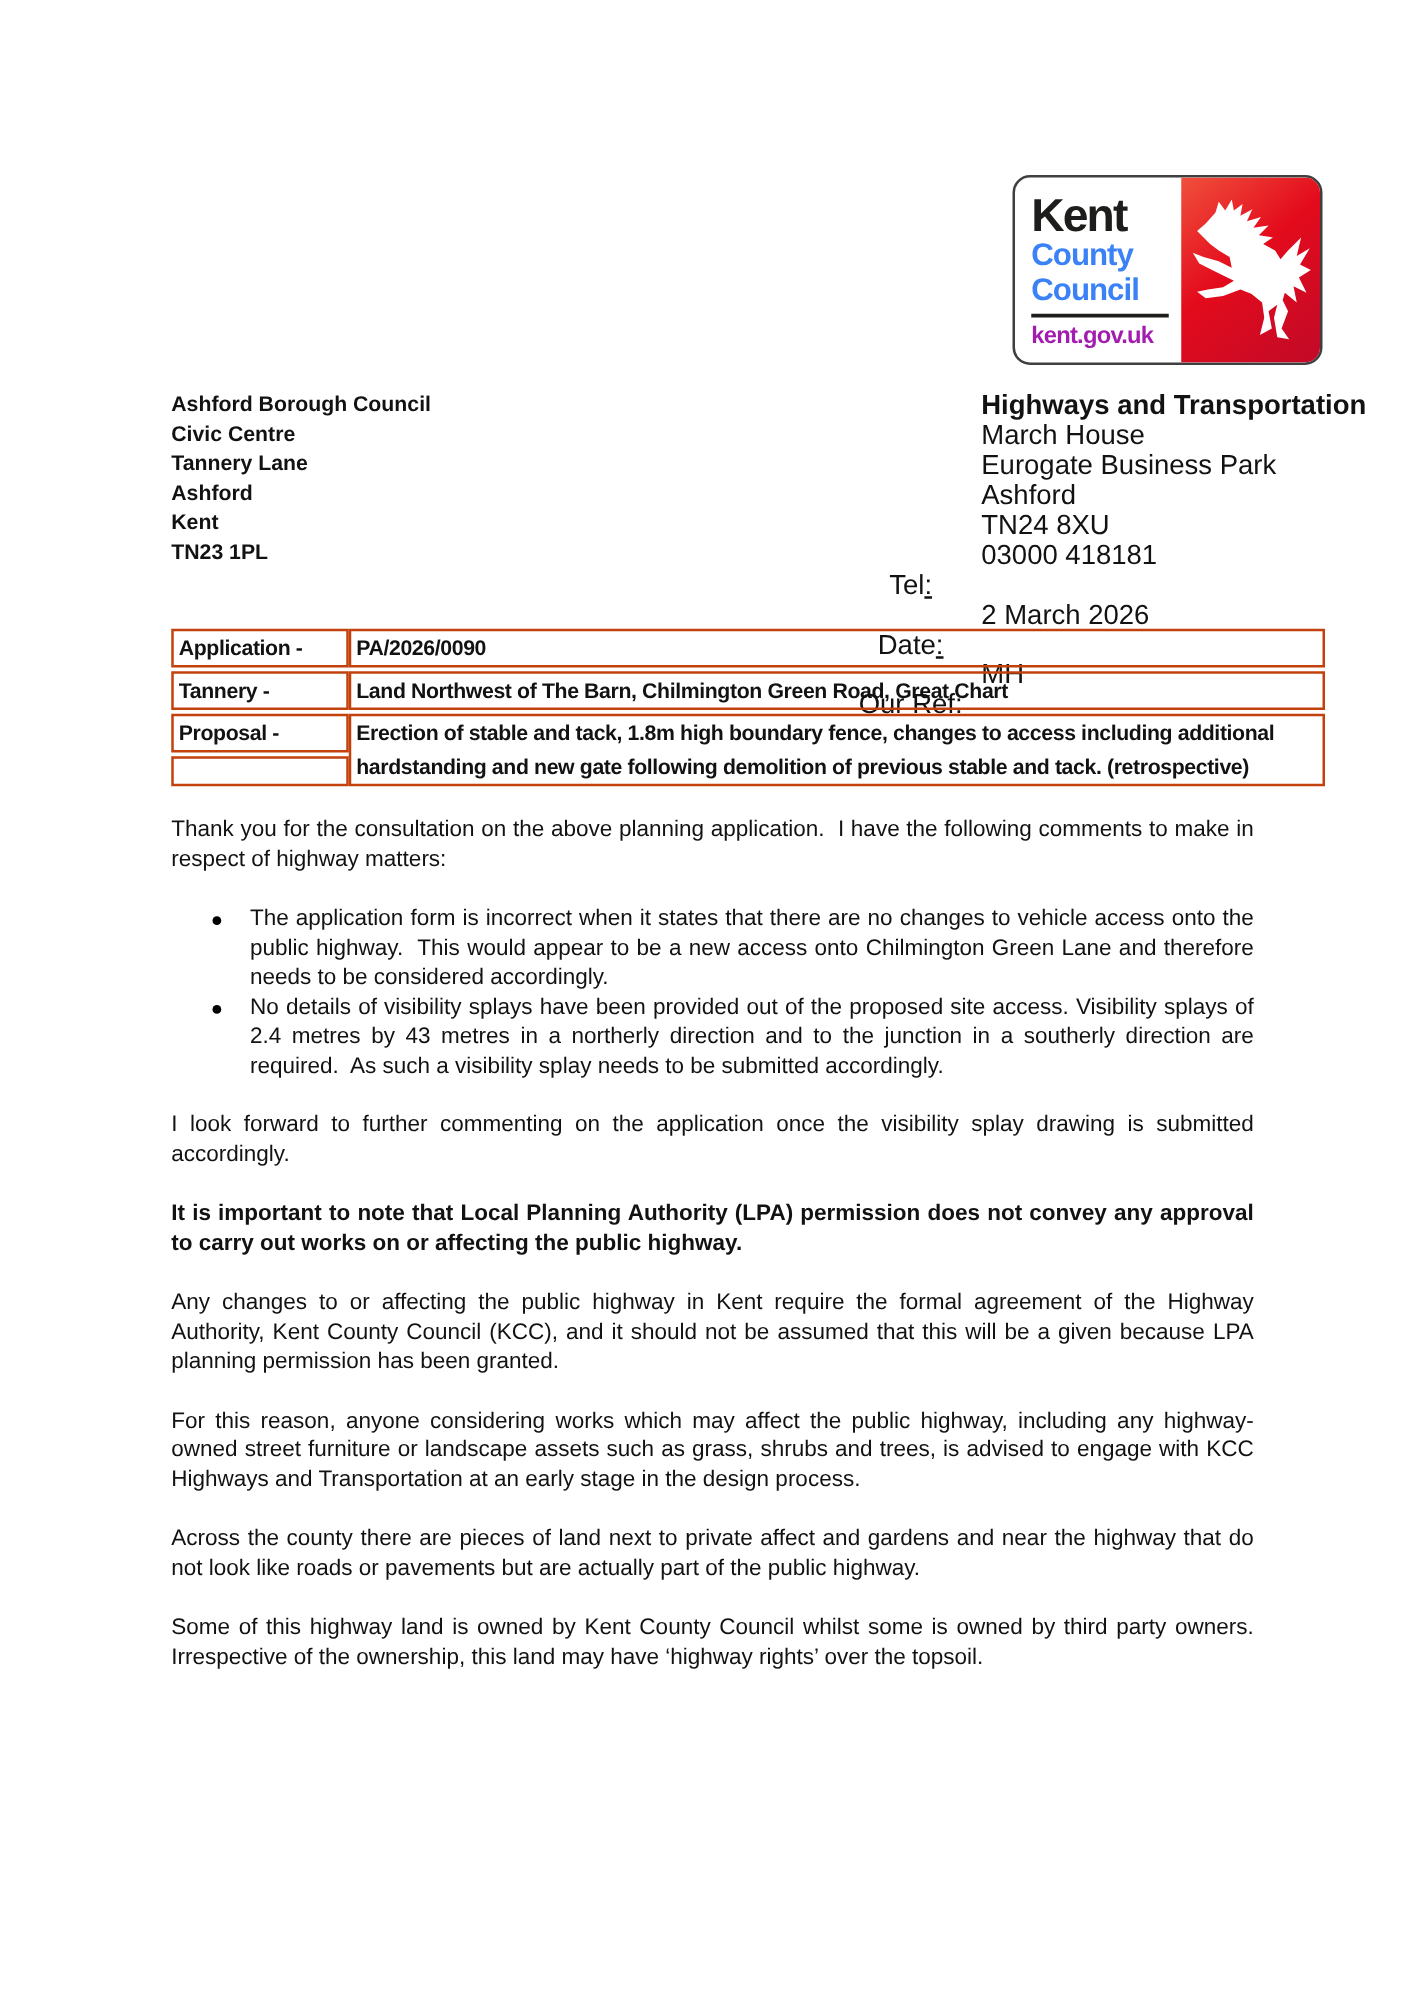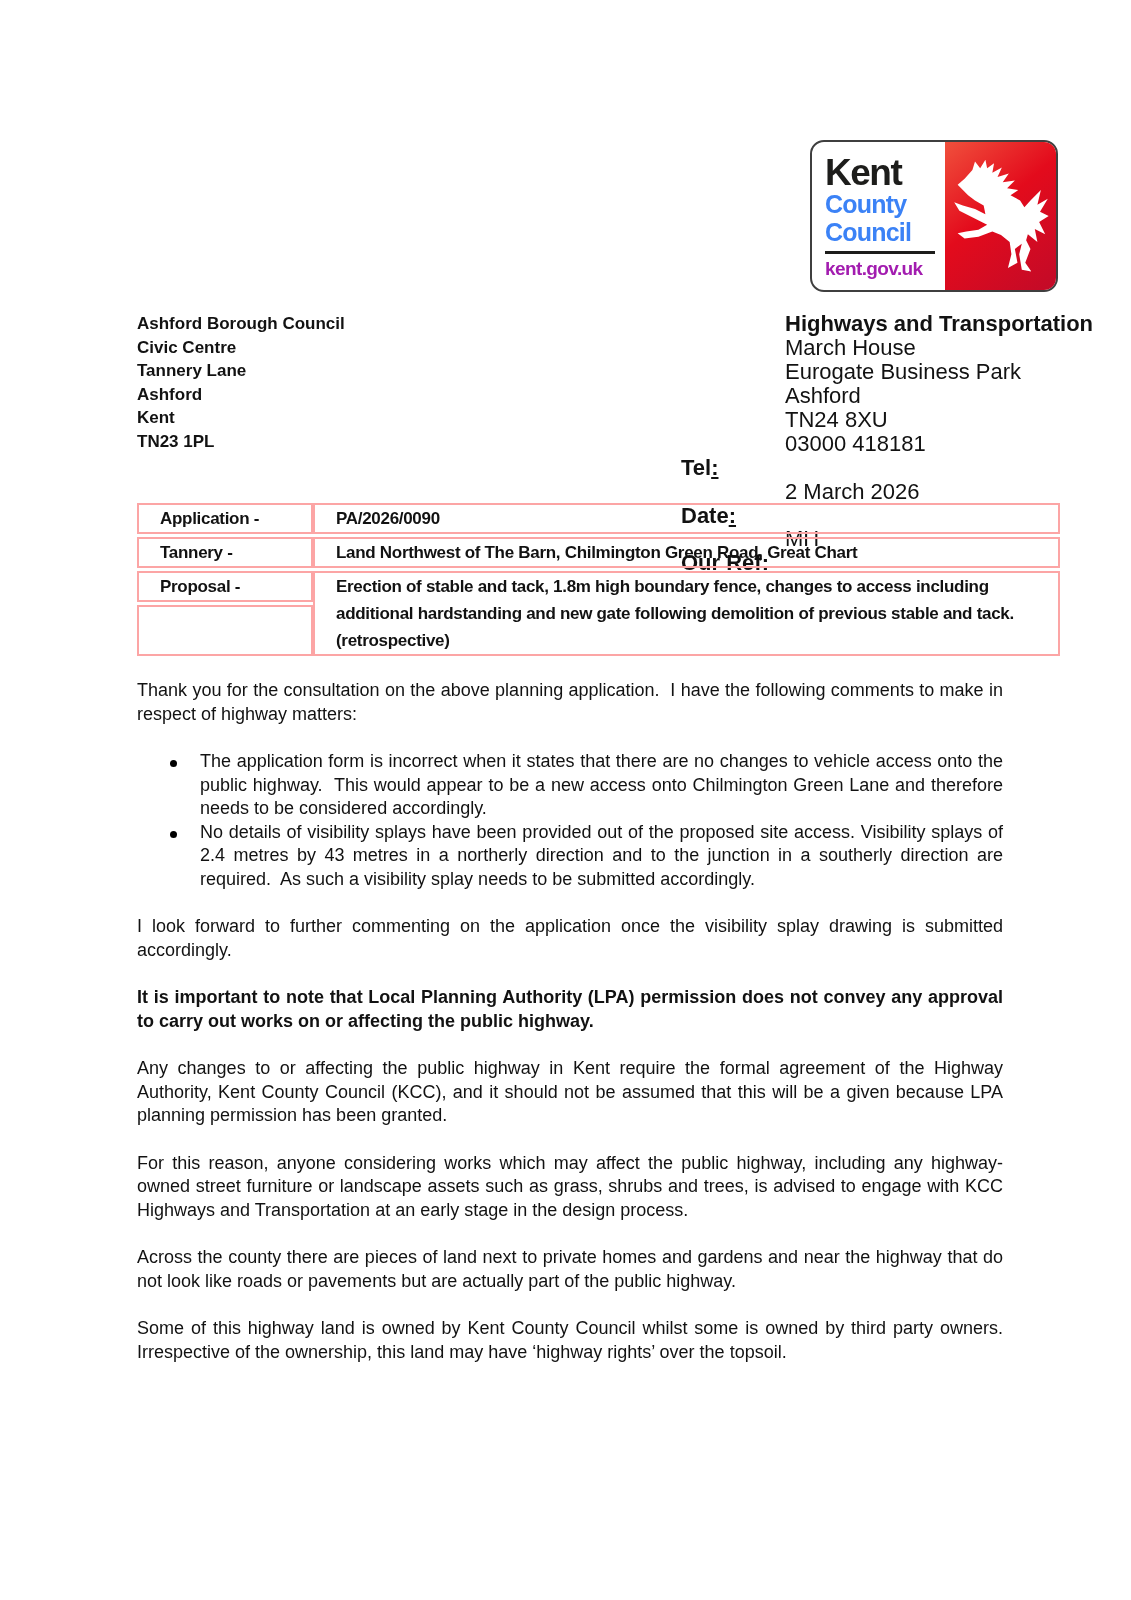--- a/index.html
+++ b/index.html
@@ -31,37 +31,37 @@
   
   #recipient{
     position:absolute;left:137px;top:312px;
     font-size:17px;font-weight:bold;line-height:23.5px;
   }
   #sender{
     position:absolute;left:681px;top:312px;
     font-size:22px;line-height:23.5px;width:420px;
   }
   .srow{display:flex;}
-  .slabel{width:104px;text-align:left;font-weight:bold;padding-right:9px;box-sizing:border-box;white-space:nowrap;margin-top:24px;}
+  .slabel{width:104px;text-align:center;font-weight:normal;padding-right:9px;box-sizing:border-box;white-space:nowrap;margin-top:24px;}
   .colon-u{text-decoration:underline;}
   .sval{flex:1;}
   .sval.bold{font-weight:bold;}
 
   
   #content{position:absolute;left:137px;top:500px;width:923px;}
 
   table.app-table{
     border-collapse:separate;border-spacing:0 3px;
     width:923px;table-layout:fixed;
     font-size:17px;font-weight:bold;letter-spacing:-0.3px;
     margin:0 0 20px 0;
   }
   table.app-table td{
-    border:2px solid #fca5a5;
-    padding:0 21px;vertical-align:top;line-height:27px;
+    border:2px solid #c2410c;
+    padding:0 4px;vertical-align:top;line-height:27px;
   }
   td.lbl{width:130px;}
   tr.proposal-row td.lbl{height:27px;}
 
   .copy{width:866px;font-size:18px;line-height:23.5px;}
   .para{margin:0 0 24px 0;text-align:justify;white-space:pre-wrap;}
   .para.bold{font-weight:bold;}
   .bullet-list{margin:0 0 24px 0;}
   .bullet{display:flex;margin:0 0 0 33px;}
   .bullet .dot-cell{flex:0 0 30px;}
@@ -180,18 +180,18 @@
         <div class="bullet">
           <span class="dot-cell"><span class="dot"></span></span>
           <span class="btext">No details of visibility splays have been provided out of the proposed site access. Visibility splays of 2.4 metres by 43 metres in a northerly direction and to the junction in a southerly direction are required.  As such a visibility splay needs to be submitted accordingly.</span>
         </div>
       </div>
 
       <p class="para">I look forward to further commenting on the application once the visibility splay drawing is submitted accordingly.</p>
       <p class="para bold">It is important to note that Local Planning Authority (LPA) permission does not convey any approval to carry out works on or affecting the public highway.</p>
       <p class="para">Any changes to or affecting the public highway in Kent require the formal agreement of the Highway Authority, Kent County Council (KCC), and it should not be assumed that this will be a given because LPA planning permission has been granted.</p>
       <p class="para">For this reason, anyone considering works which may affect the public highway, including any highway-owned street furniture or landscape assets such as grass, shrubs and trees, is advised to engage with KCC Highways and Transportation at an early stage in the design process.</p>
-      <p class="para">Across the county there are pieces of land next to private homes and gardens and near the highway that do not look like roads or pavements but are actually part of the public highway.</p>
+      <p class="para">Across the county there are pieces of land next to private affect and gardens and near the highway that do not look like roads or pavements but are actually part of the public highway.</p>
       <p class="para">Some of this highway land is owned by Kent County Council whilst some is owned by third party owners. Irrespective of the ownership, this land may have ‘highway rights’ over the topsoil.</p>
     </div>
   </div>
 
 </div>
 
 </body></html>

